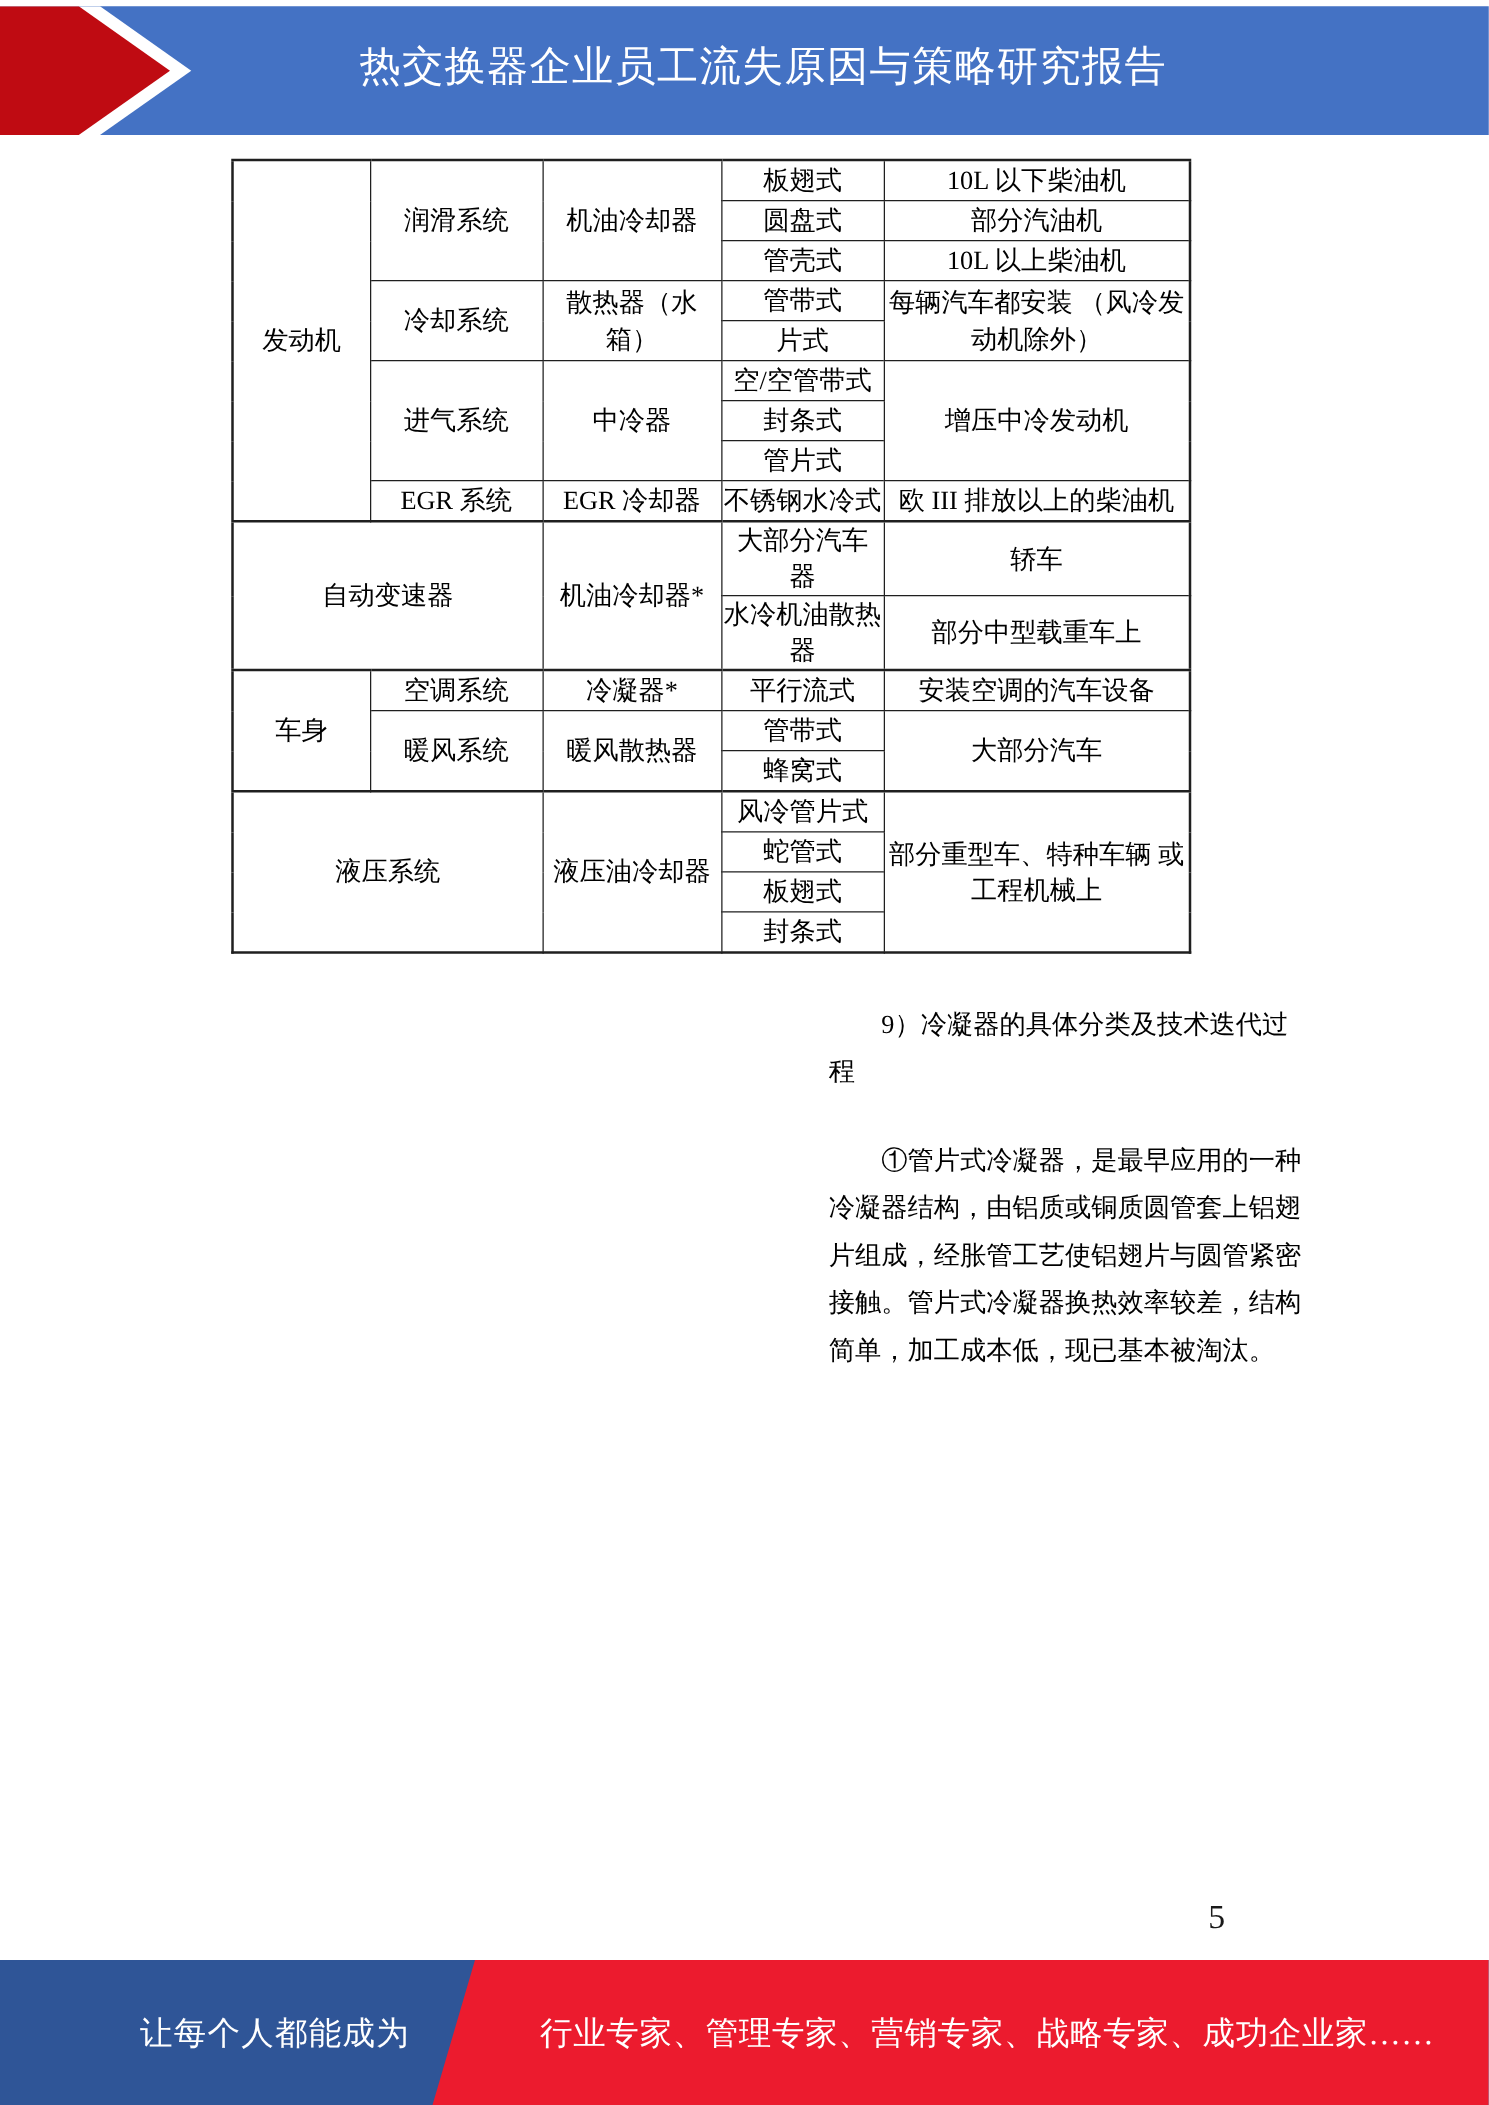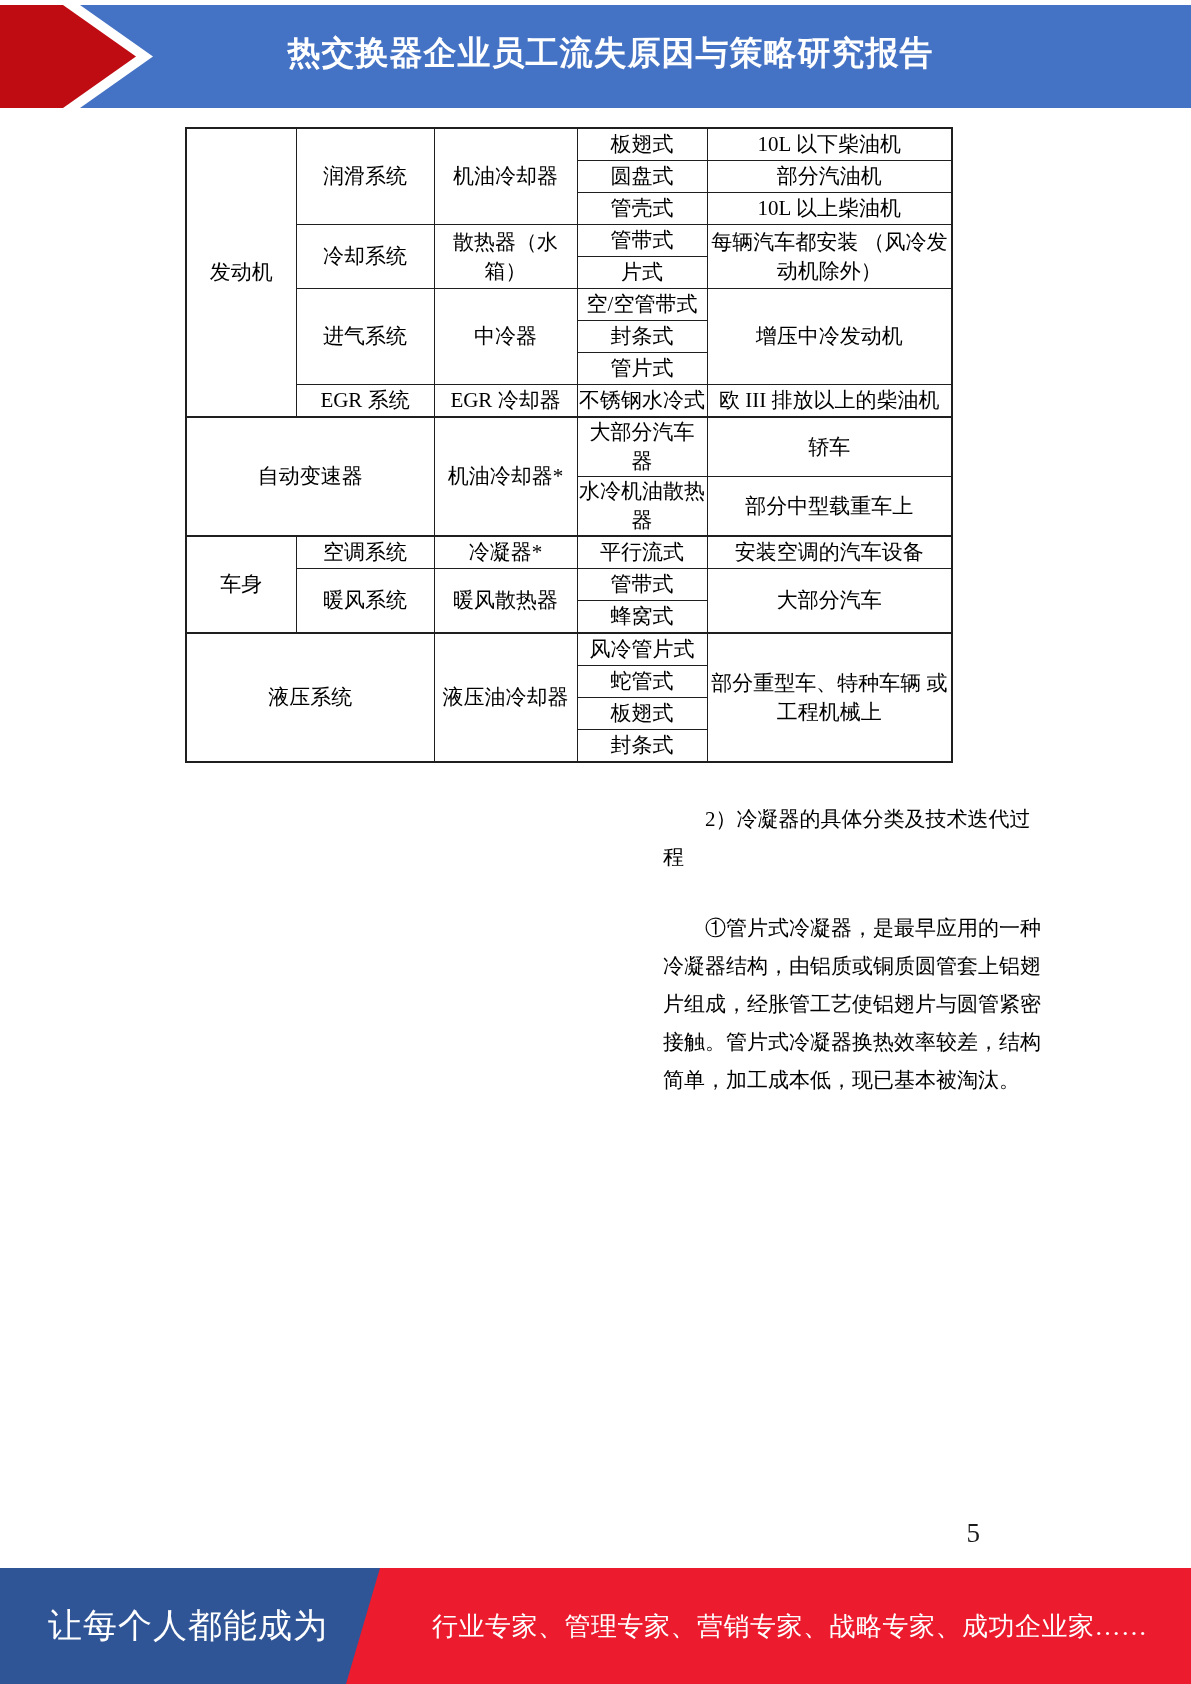--- a/index.html
+++ b/index.html
@@ -10,21 +10,21 @@
   }
 
   
   .header-band { position:absolute; top:5px; left:0; width:1191px; height:103px; background:#4472c4; }
   .header-band svg { position:absolute; left:0; top:0; display:block; }
   .page-title {
     position:absolute; left:0; top:0; width:100%; height:100%;
     display:flex; align-items:center; justify-content:center;
     box-sizing:border-box; padding-left:30px; padding-bottom:6px;
     font-family:"Liberation Sans","DejaVu Sans",sans-serif;
-    font-weight:bold; font-size:33px; color:#ffffff; letter-spacing:1px;border-radius:21px;
+    font-weight:normal; font-size:33px; color:#ffffff; letter-spacing:1px;border-radius:21px;
   }
 
   
   .cls-table {
     position:absolute; left:185px; top:127px;
     border-collapse:collapse; table-layout:fixed;
     font-size:21px; border:2px solid #1f1f1f;
   }
   .cls-table td {
     border:1px solid #1f1f1f; text-align:center; vertical-align:middle;
@@ -38,21 +38,21 @@
   .notes-column p:last-child { margin-bottom:0; }
 
   .page-number { position:absolute; left:880px; top:1518px; width:100px; text-align:right; font-size:27px; color:#1a1a1a; }
 
   
   .footer-band { position:absolute; left:0; top:1568px; width:1191px; height:116px; }
   .footer-band svg { position:absolute; left:0; top:0; display:block; }
   .footer-slogan-left {
     position:absolute; left:0; top:0; width:328px; height:100%;
     display:flex; align-items:center; justify-content:flex-end;
-    color:#fff; font-size:34px; letter-spacing:1px;
+    color:#fff; font-size:26px; letter-spacing:1px;
   }
   .footer-slogan-right {
     position:absolute; left:432px; top:0; height:100%;
     display:flex; align-items:center;
     color:#fff; font-size:26px; letter-spacing:0.5px;
   }
 </style>
 </head>
 <body>
 
@@ -158,21 +158,21 @@
       <tr>
         <td>板翅式</td>
       </tr>
       <tr>
         <td>封条式</td>
       </tr>
     </tbody>
 </table>
 
 <div class="notes-column">
-    <p>　　2）冷凝器的具体分类及技术迭代过
+    <p>　　9）冷凝器的具体分类及技术迭代过
 程</p>
     <p>　　①管片式冷凝器，是最早应用的一种
 冷凝器结构，由铝质或铜质圆管套上铝翅
 片组成，经胀管工艺使铝翅片与圆管紧密
 接触。管片式冷凝器换热效率较差，结构
 简单，加工成本低，现已基本被淘汰。</p>
   </div>
 
 <div class="page-number">5</div>
 

